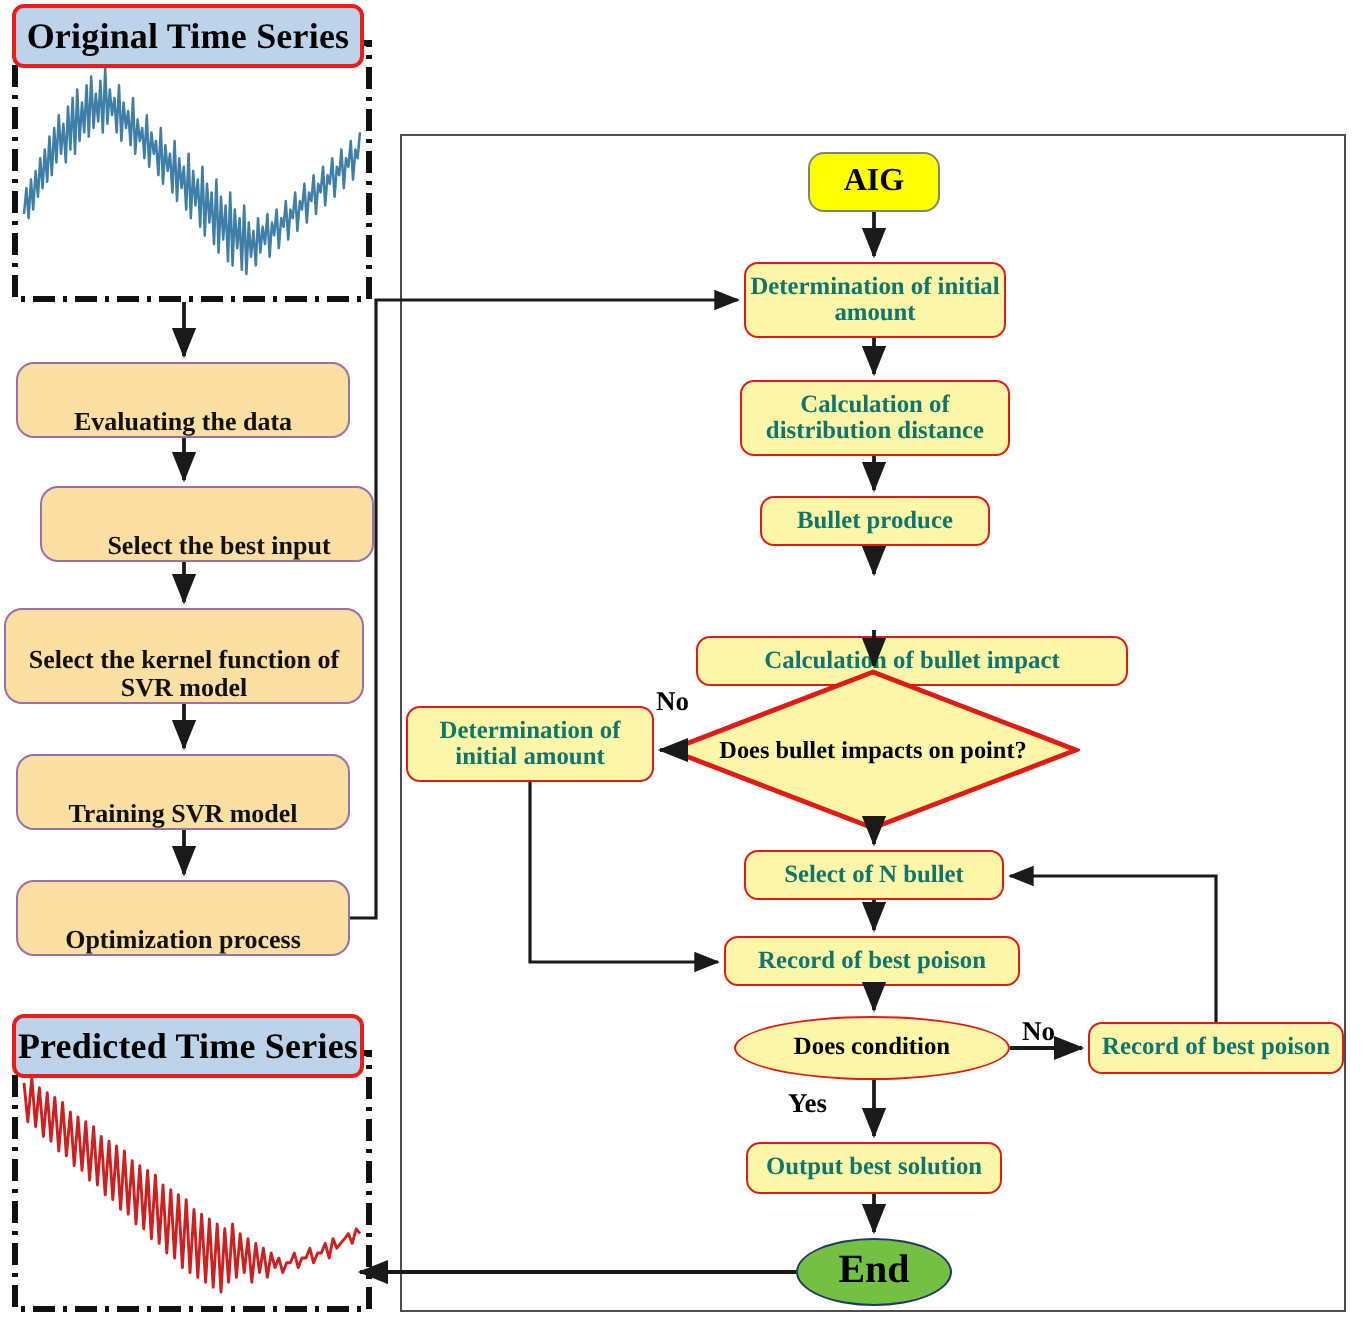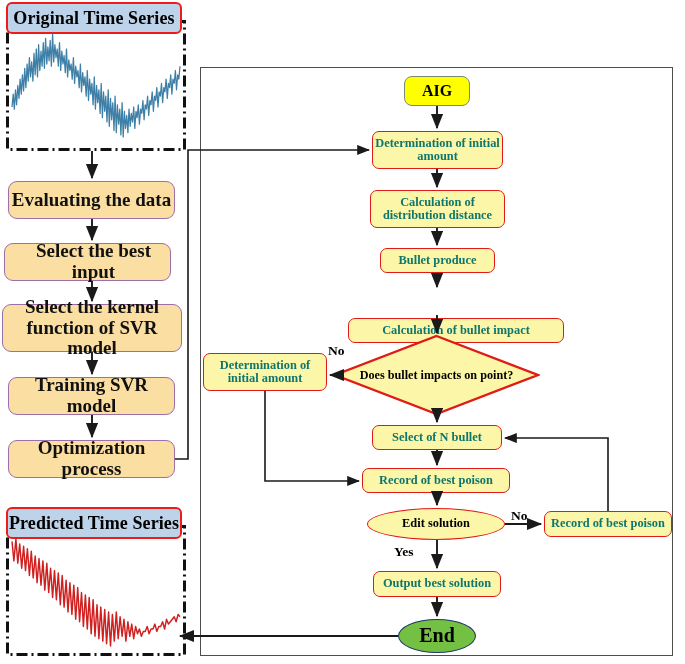--- a/index.html
+++ b/index.html
@@ -7,21 +7,21 @@
        font-family:"Liberation Serif",serif;color:#000;}
   #stage{position:absolute;left:0;top:0;width:685px;height:664px;}
 
   
   .node{position:absolute;box-sizing:border-box;display:flex;
         align-items:center;justify-content:center;text-align:center;
         line-height:1.08;font-weight:700;}
 
   
   .lbox{background:#fbdfa2;border:1.6px solid #9b6fa8;border-radius:9px;
-        font-size:19px;color:#111;}
+        font-size:13px;color:#111;align-items:flex-end;}
 
   
   .fbox{background:#fcf7a8;border:1.8px solid #e01b16;border-radius:7px;
         font-size:12.4px;color:#0f766e;}
 
   
   .aig{background:#ffff00;border:1.8px solid #7a8a72;border-radius:8px;
        font-size:16px;font-weight:700;}
 
   
@@ -78,21 +78,21 @@
   </svg>
 
   <div class="banner" style="left:6px;top:507px;width:172px;height:28px;">
     <span>Predicted Time Series</span>
   </div>
 
   <div class="node lbox" style="left:8px;top:181px;width:167px;height:38px;">
     <span>Evaluating the data</span>
   </div>
 
-  <div class="node lbox" style="left:4px;top:243px;width:167px;height:38px;padding-left:12px;">
+  <div class="node lbox" style="left:20px;top:243px;width:167px;height:38px;padding-left:12px;">
     <span>Select the best input</span>
   </div>
 
   <div class="node lbox" style="left:2px;top:304px;width:180px;height:48px;padding:0 3px;">
     <span>Select the kernel function of SVR model</span>
   </div>
 
   <div class="node lbox" style="left:8px;top:377px;width:167px;height:38px;">
     <span>Training SVR model</span>
   </div>
@@ -134,21 +134,21 @@
 
   <div class="node fbox" style="left:372px;top:425px;width:130px;height:25px;">
     <span>Select of N bullet</span>
   </div>
 
   <div class="node fbox" style="left:362px;top:468px;width:148px;height:25px;">
     <span>Record of best poison</span>
   </div>
 
   <div class="node ell" style="left:367px;top:508px;width:138px;height:32px;">
-    <span>Edit solution</span>
+    <span>Does condition</span>
   </div>
 
   <div class="node fbox" style="left:544px;top:511px;width:128px;height:26px;">
     <span>Record of best poison</span>
   </div>
 
   <div class="node fbox" style="left:373px;top:571px;width:128px;height:26px;">
     <span>Output best solution</span>
   </div>
 

